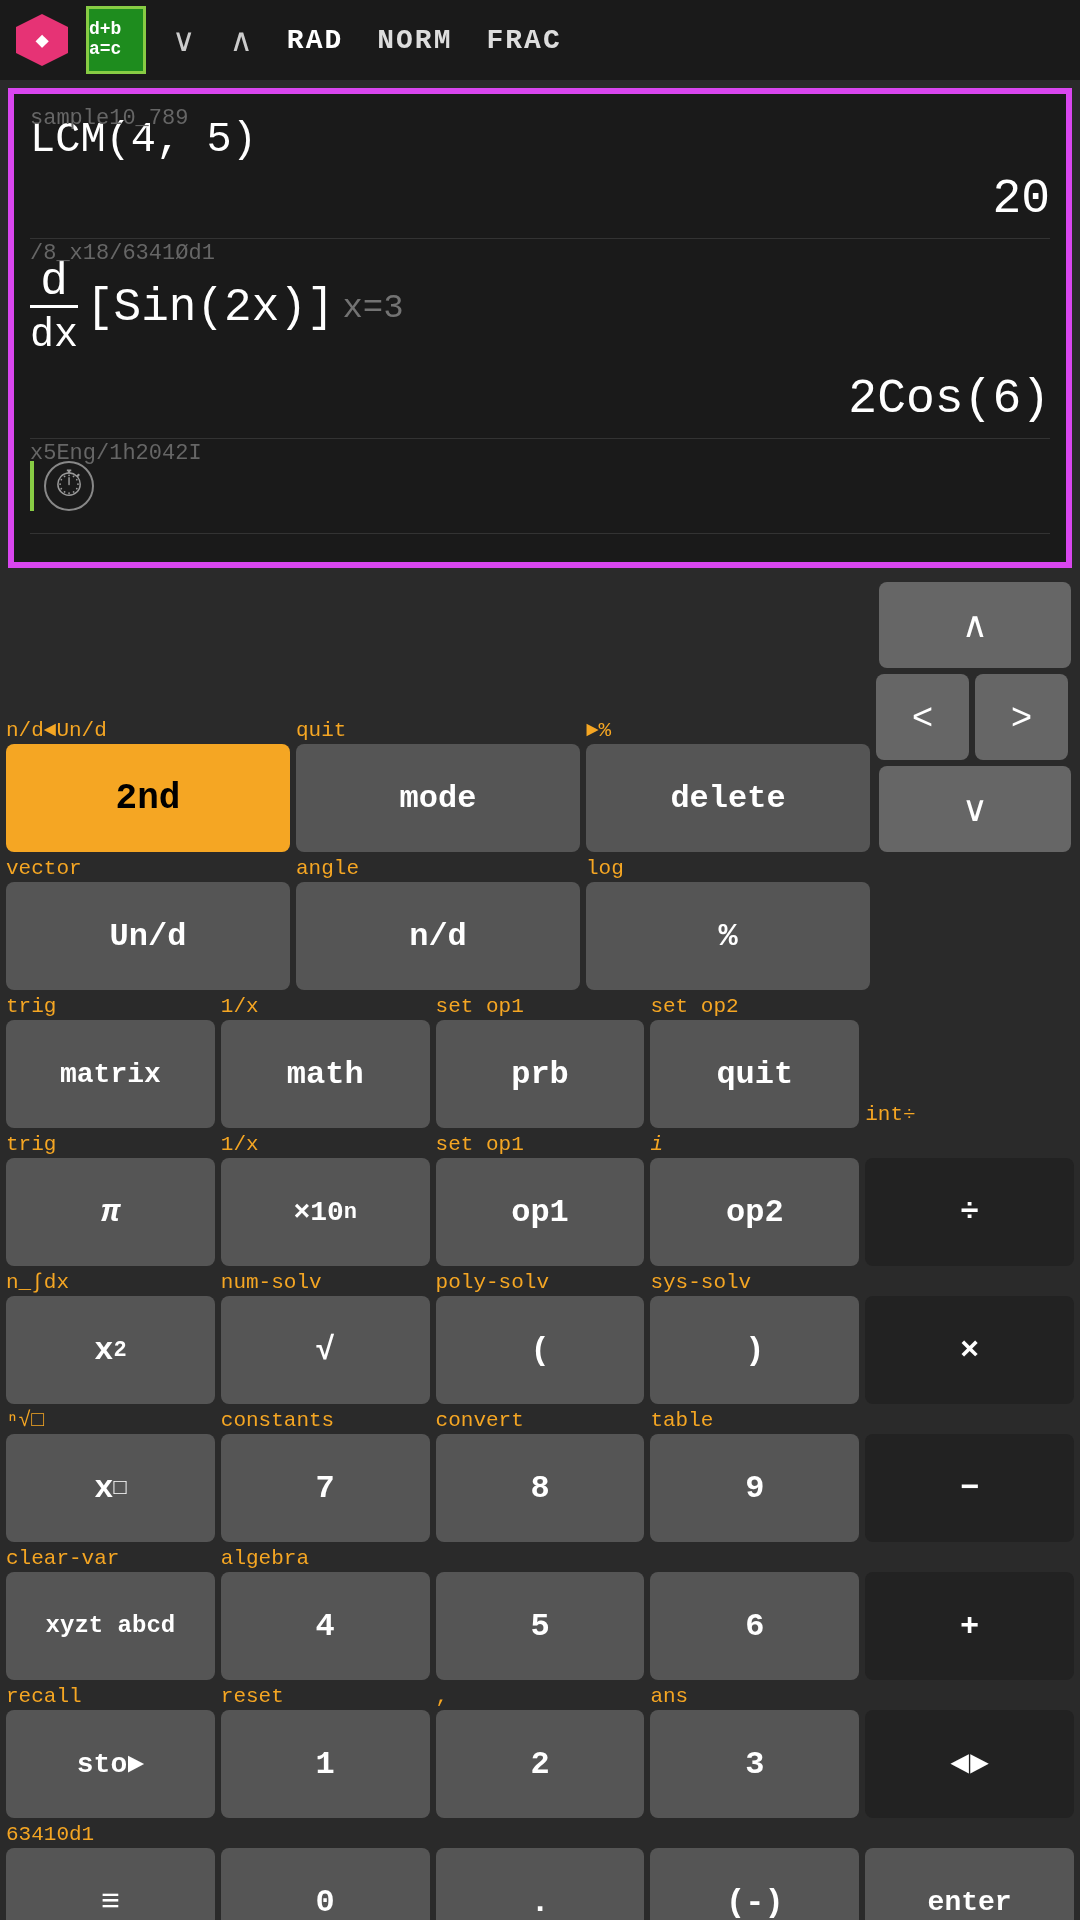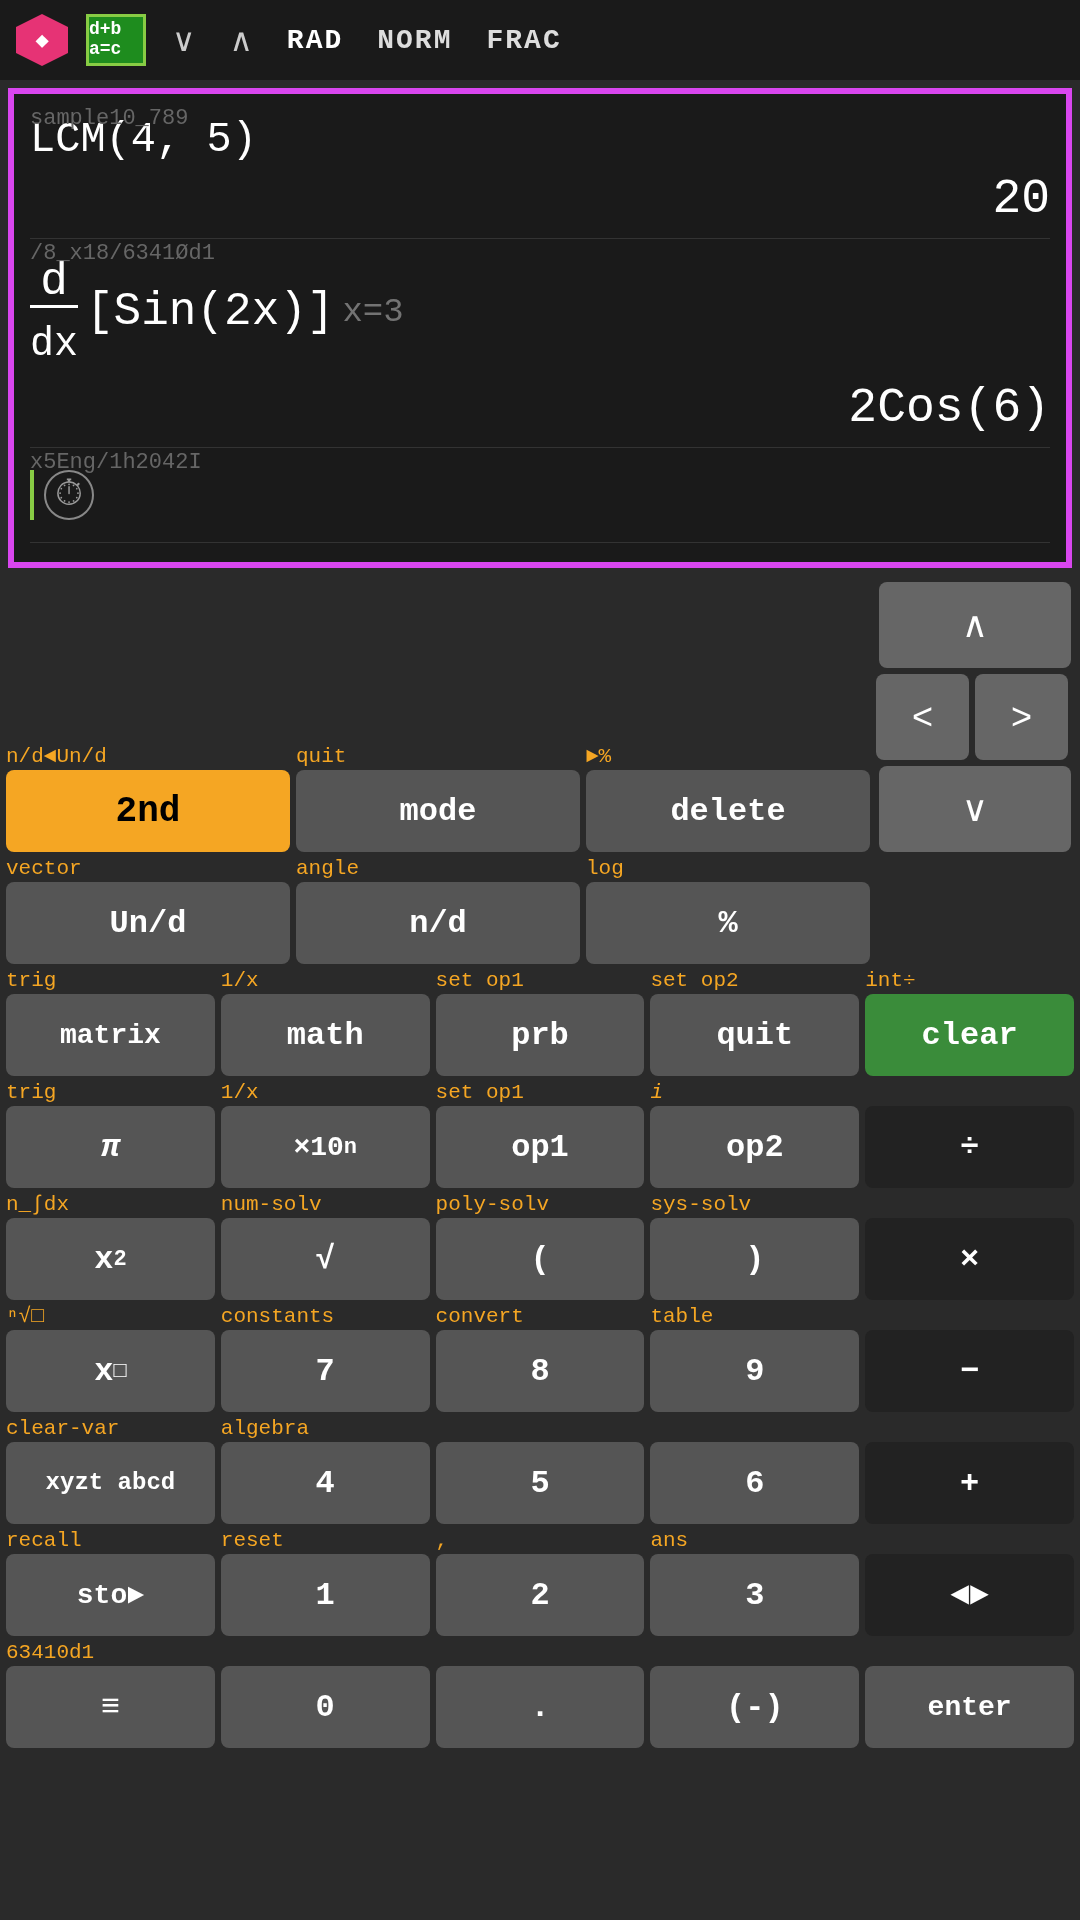--- a/index.html
+++ b/index.html
@@ -22,21 +22,21 @@
       gap: 18px;
       height: 80px;
     }
     #app-icon {
       width: 52px; height: 52px;
       background: #e63375;
       clip-path: polygon(50% 0%, 100% 25%, 100% 75%, 50% 100%, 0% 75%, 0% 25%);
       display: flex; align-items: center; justify-content: center;
     }
     #formula-icon {
-      width: 60px; height: 52px;
+      width: 60px; height: 68px;
       background: #1e8c1e;
       border: 3px solid #88cc44;
       display: flex; align-items: center; justify-content: center;
       color: #fff;
       font-size: 20px;
       font-weight: bold;
     }
     .top-btn {
       background: none;
       border: none;
@@ -97,21 +97,21 @@
     }
     .d-dx {
       display: flex;
       flex-direction: column;
       align-items: center;
       font-size: 46px;
       color: #fff;
       line-height: 1;
     }
     .d-dx .top-d { font-size: 46px; }
-    .d-dx .bottom-dx { font-size: 40px; border-top: 3px solid #fff; padding-top: 17px; }
+    .d-dx .bottom-dx { font-size: 40px; border-top: 3px solid #fff; padding-top: 8px; }
     .bracket-expr {
       color: #fff;
       font-size: 46px;
     }
     .equals-x {
       color: #737373;
       font-size: 34px;
     }
     #current-line {
       display: flex;
@@ -173,21 +173,21 @@
     .key-btn {
       width: 100%;
       border: none;
       border-radius: 8px;
       cursor: pointer;
       font-family: 'Courier New', monospace;
       font-weight: bold;
       display: flex;
       align-items: center;
       justify-content: center;
-      height: 82px;
+      height: 108px;
       font-size: 32px;
       background: #555;
       color: #fff;
     }
     .key-btn.btn-2nd {
       background: #f5a623;
       color: #000;
       font-size: 36px;
     }
     .key-btn.btn-clear {
@@ -346,21 +346,20 @@
     <div class="key">
       <div class="key-label-top">set op1</div>
       <button class="key-btn">prb</button>
     </div>
     <div class="key">
       <div class="key-label-top">set op2</div>
       <button class="key-btn">quit</button>
     </div>
     <div class="key">
       <div class="key-label-top">int÷</div>
-      <button class="key-btn btn-clear">clear</button>
     </div>
   </div>
 
   <div class="key-row">
     <div class="key">
       <div class="key-label-top">trig</div>
       <button class="key-btn" style="font-style:italic;">π</button>
     </div>
     <div class="key">
       <div class="key-label-top">1/x</div>

